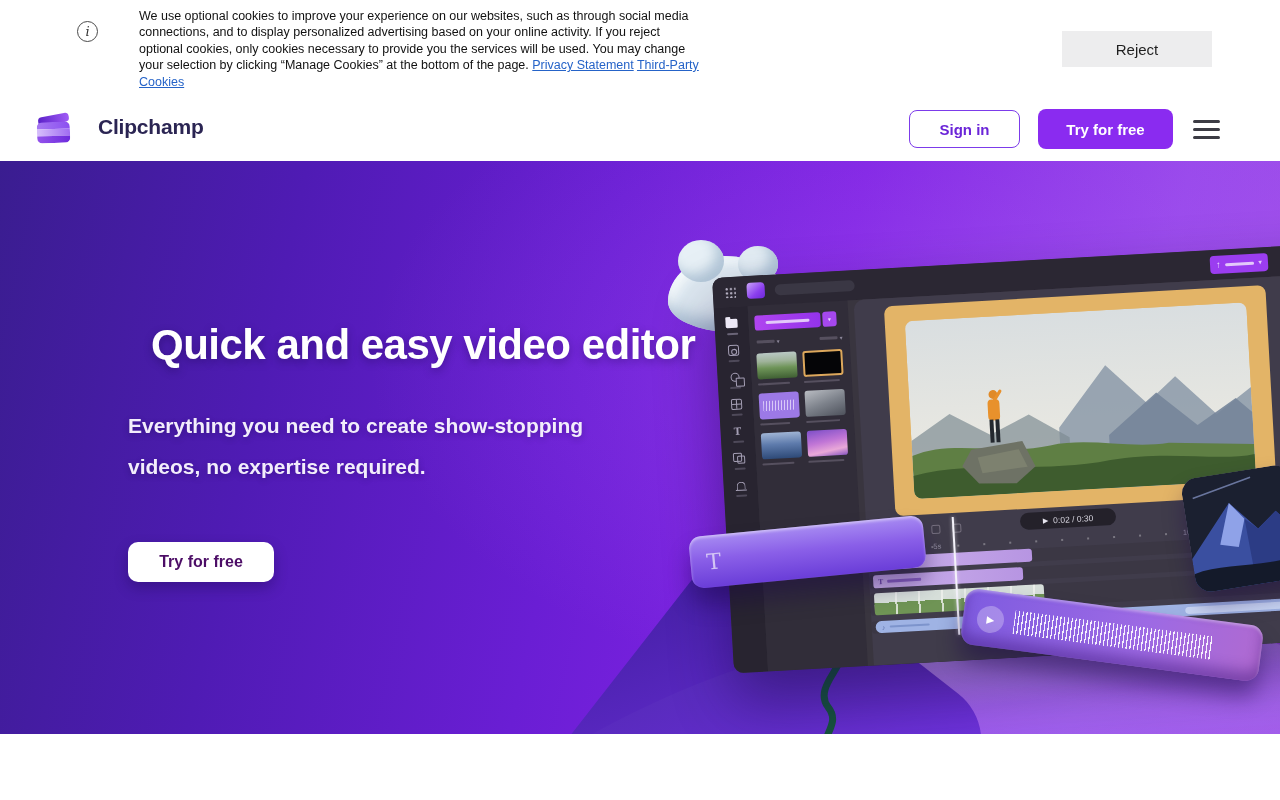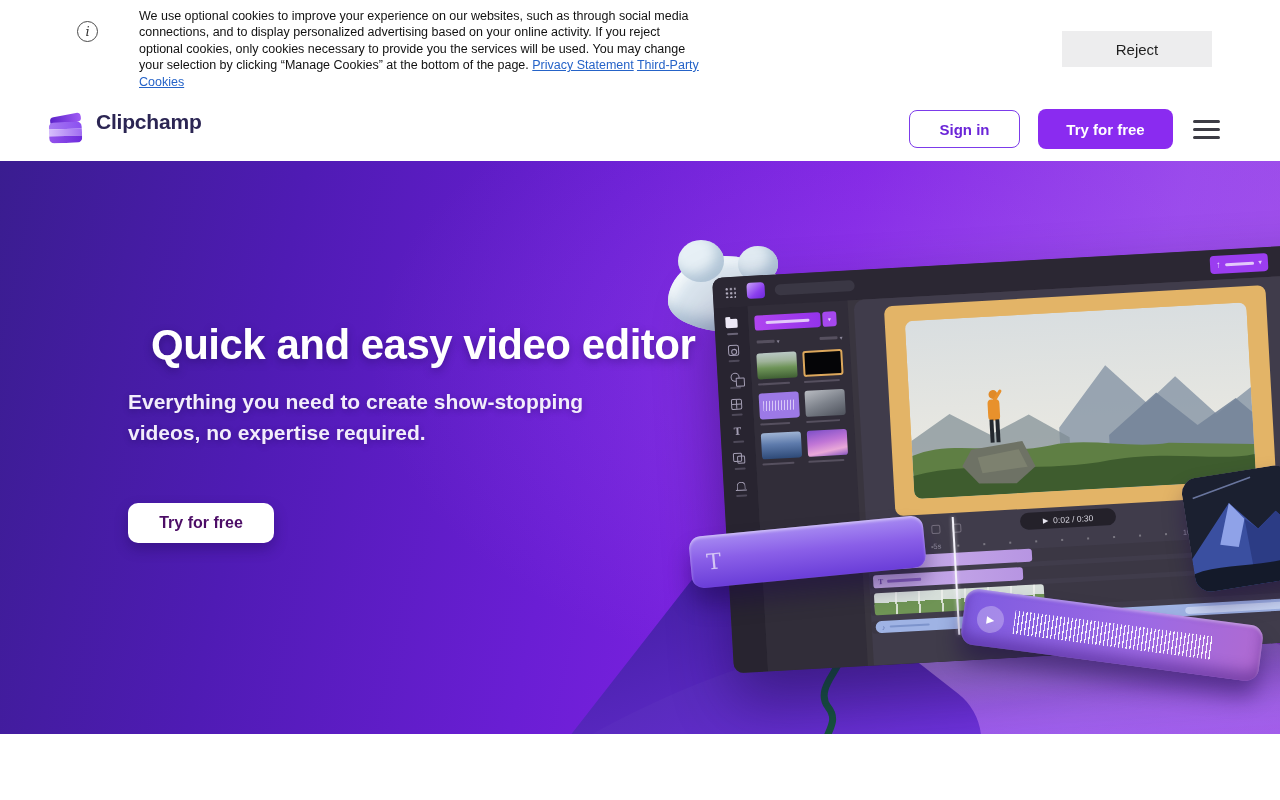--- a/index.html
+++ b/index.html
@@ -14,21 +14,21 @@
     display:flex; align-items:center; justify-content:center; line-height:1; }
   .cookie-text { position:absolute; left:112px; top:8px; width:566px;
     font-size:12.5px; line-height:16.4px; color:#111;margin-left:27px; }
   .cookie-text a { color:#2563c8; text-decoration:underline; cursor:pointer; }
   .cookie-btns { position:absolute; top:31px; right:68px; display:flex; gap:12px; }
   .cookie-btn { width:150px; height:36px; background:#ededee; border:none;
     font-family:inherit; font-size:15px; color:#1f1f1f; cursor:pointer; }
 
   
   .site-header { position:relative; width:1280px; height:64px; background:#fff; }
-  .brand { position:absolute; left:48px; top:13px; display:flex; align-items:flex-start; gap:12px; cursor:pointer; }
+  .brand { position:absolute; left:36px; top:13px; display:flex; align-items:center; gap:26px; cursor:pointer; }
   .logo-icon { position:relative; width:36px; height:34px; }
   .logo-flap { position:absolute; left:2px; top:5px; width:31px; height:9px; border-radius:4px;
     background:linear-gradient(90deg,#5b21c9,#a05cf5); transform:rotate(-11deg); }
   .logo-board { position:absolute; left:1px; top:12px; width:33px; height:21px; border-radius:5px;
     overflow:hidden; transform:rotate(-2deg); }
   .logo-board .s1 { height:7px; background:linear-gradient(90deg,#a678f2,#8b4ff0); }
   .logo-board .s2 { height:7px; background:linear-gradient(90deg,#d7c0fb,#a06cf2); }
   .logo-board .s3 { height:7px; background:linear-gradient(90deg,#9453ec,#6d2bdc); }
   .brand-name { font-size:21px; font-weight:700; color:#2b2553; letter-spacing:-0.2px; }
   .signin-btn { position:absolute; left:909px; top:110px; width:111px; height:38px;
@@ -42,22 +42,22 @@
   .hamburger span { display:block; height:3px; border-radius:2px; background:#3c3c44; }
 
   
   .hero { position:relative; width:1280px; height:573px; overflow:hidden;
     background:linear-gradient(102deg,#3a1d90 0%,#4f1bb4 22%,#6a1ed4 45%,#7f22e3 62%,#9747ea 85%,#a04fe8 100%); }
   .hero::after { content:""; position:absolute; inset:0;
     background:radial-gradient(ellipse 900px 500px at 78% 35%, rgba(176,100,248,0.35), transparent 70%); pointer-events:none; }
   .hero-copy { position:absolute; left:128px; top:160px; z-index:7; }
   .hero-title { color:#fff; font-size:42px; font-weight:700; letter-spacing:-0.5px;
     white-space:nowrap; text-shadow:0 3px 8px rgba(20,0,60,.35);margin-left:23px; }
-  .hero-sub { margin-top:17px; width:510px; color:#f2edfb; font-size:21px; font-weight:700;
-    line-height:31px; text-shadow:0 2px 6px rgba(20,0,60,.3); }
+  .hero-sub { margin-top:36px; width:510px; color:#f2edfb; font-size:21px; font-weight:700;
+    line-height:41px; text-shadow:0 2px 6px rgba(20,0,60,.3); }
   .hero-cta { display:block; margin-top:55px; width:146px; height:40px; background:#fff;
     border:none; border-radius:10px; color:#4c0d66; font-family:inherit; font-size:16px;
     font-weight:700; cursor:pointer; box-shadow:0 6px 14px rgba(20,0,60,.3); }
 
   
   .ill { position:absolute; }
   .ribbon-light { left:380px; top:470px; width:1050px; height:520px; border-radius:50%;
     transform:rotate(-13deg); z-index:1;
     background:linear-gradient(185deg, rgba(233,222,255,.95) 0%, rgba(186,146,250,.45) 22%,
       rgba(130,70,230,.18) 45%, rgba(130,70,230,0) 62%); }

